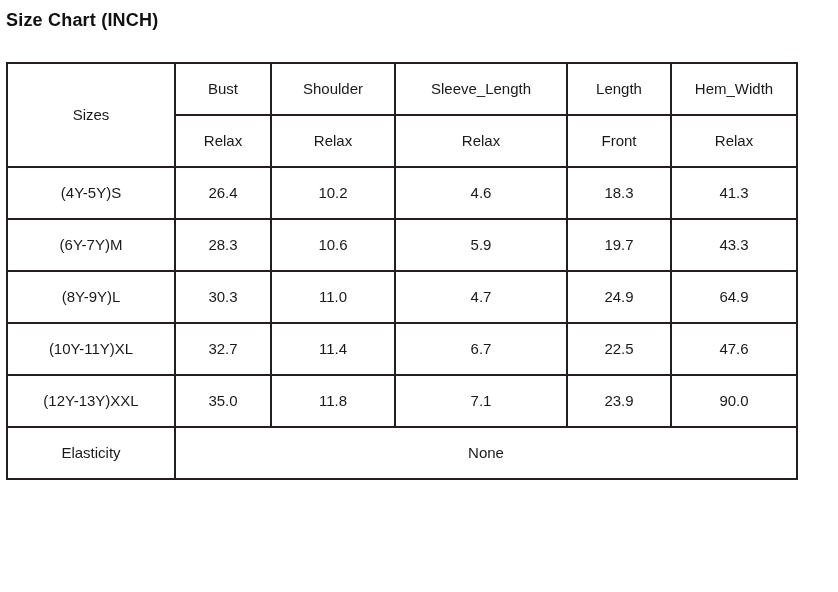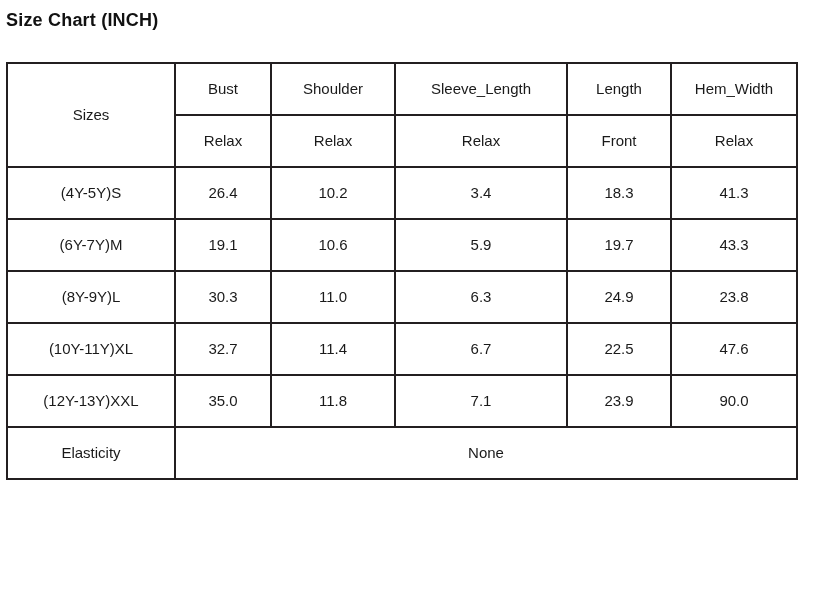--- a/index.html
+++ b/index.html
@@ -119,39 +119,39 @@
           <td class="sub-label">Relax</td>
           <td class="sub-label">Relax</td>
           <td class="sub-label">Front</td>
           <td class="sub-label">Relax</td>
         </tr>
 
         <tr>
           <td class="row-label">(4Y-5Y)S</td>
           <td class="value-cell">26.4</td>
           <td class="value-cell">10.2</td>
-          <td class="value-cell">3.4</td>
+          <td class="value-cell">4.6</td>
           <td class="value-cell">18.3</td>
           <td class="value-cell">41.3</td>
         </tr>
         <tr>
           <td class="row-label">(6Y-7Y)M</td>
-          <td class="value-cell">19.1</td>
+          <td class="value-cell">28.3</td>
           <td class="value-cell">10.6</td>
           <td class="value-cell">5.9</td>
           <td class="value-cell">19.7</td>
           <td class="value-cell">43.3</td>
         </tr>
         <tr>
           <td class="row-label">(8Y-9Y)L</td>
           <td class="value-cell">30.3</td>
           <td class="value-cell">11.0</td>
-          <td class="value-cell">6.3</td>
+          <td class="value-cell">4.7</td>
           <td class="value-cell">24.9</td>
-          <td class="value-cell">23.8</td>
+          <td class="value-cell">64.9</td>
         </tr>
         <tr>
           <td class="row-label">(10Y-11Y)XL</td>
           <td class="value-cell">32.7</td>
           <td class="value-cell">11.4</td>
           <td class="value-cell">6.7</td>
           <td class="value-cell">22.5</td>
           <td class="value-cell">47.6</td>
         </tr>
         <tr>

